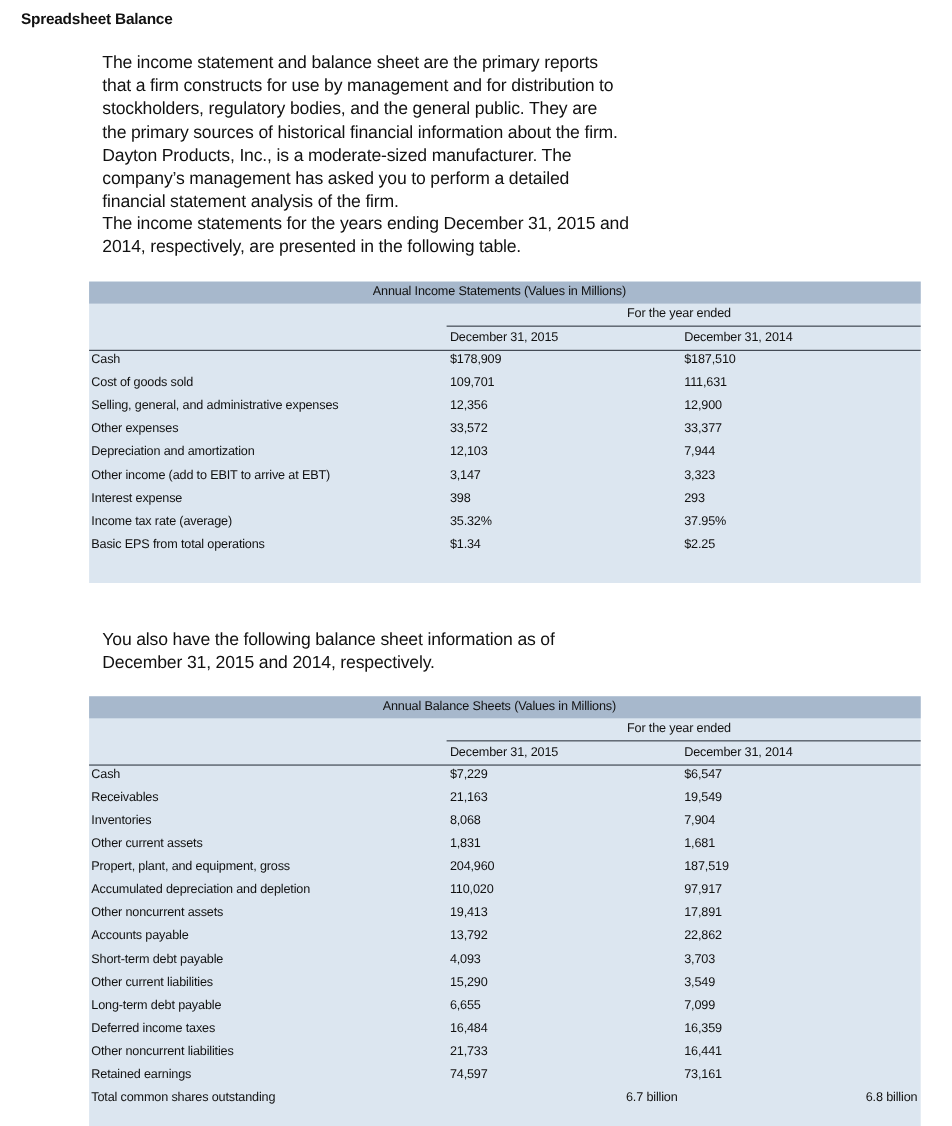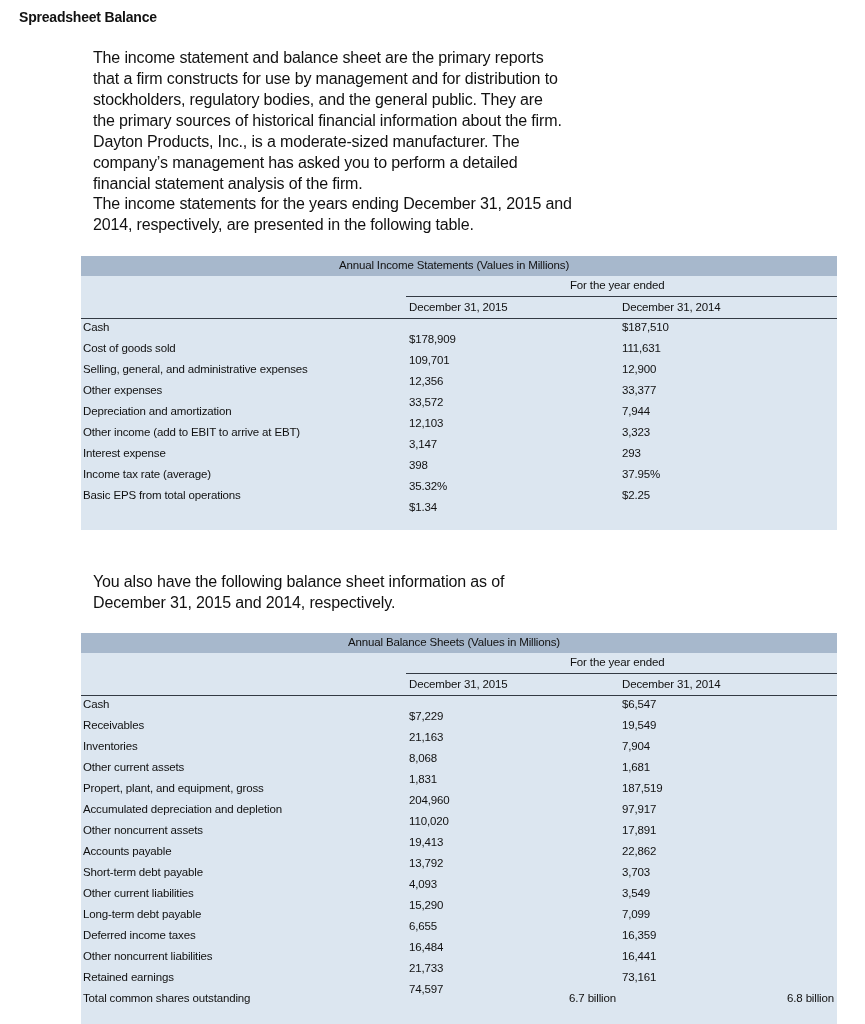--- a/index.html
+++ b/index.html
@@ -42,21 +42,21 @@
       border-top: 1.5px solid #333a44;
     }
     .date-row { height: 21px; position: relative; }
     .date-row .c1 { position: absolute; left: 328px; top: 4px; }
     .date-row .c2 { position: absolute; left: 541px; top: 4px; }
     .rule-full {
       height: 0; border-top: 1.5px solid #333a44;
     }
     .data-row { height: 21px; position: relative; }
     .data-row .lbl { position: absolute; left: 2px; top: 2px; }
-    .data-row .v1 { position: absolute; left: 328px; top: 14px; }
+    .data-row .v1 { position: absolute; left: 328px; top: 2px; }
     .data-row .v2 { position: absolute; left: 541px; top: 2px; }
     .data-row .v1r { position: absolute; right: 221px; top: 2px; }
     .data-row .v2r { position: absolute; right: 3px; top: 2px; }
   </style>
 </head>
 <body>
 
 <div class="title">Spreadsheet Balance</div>
 
 <div class="para para1">

